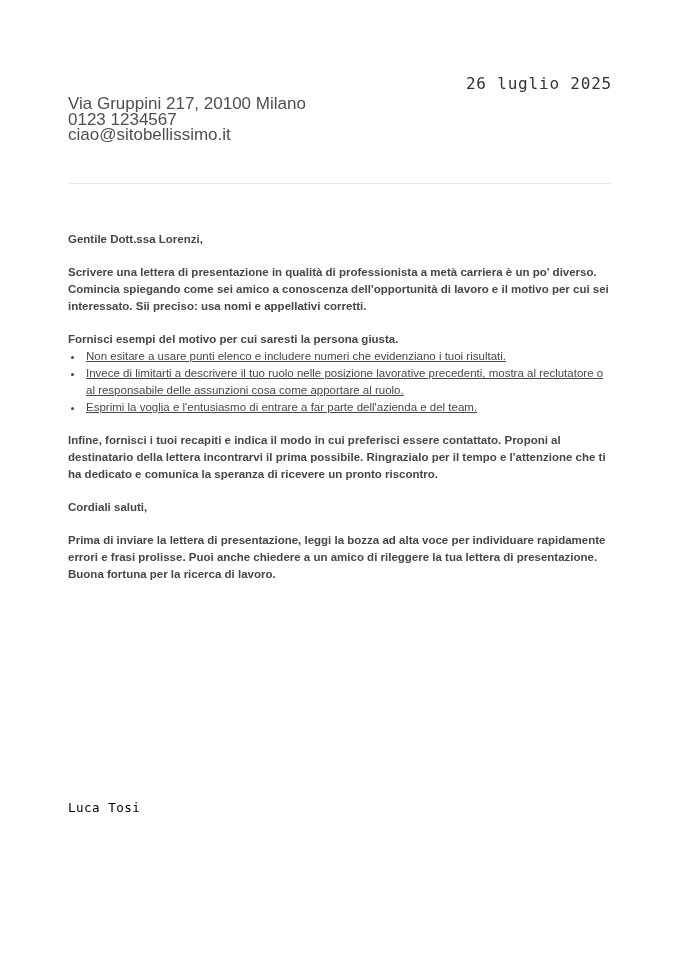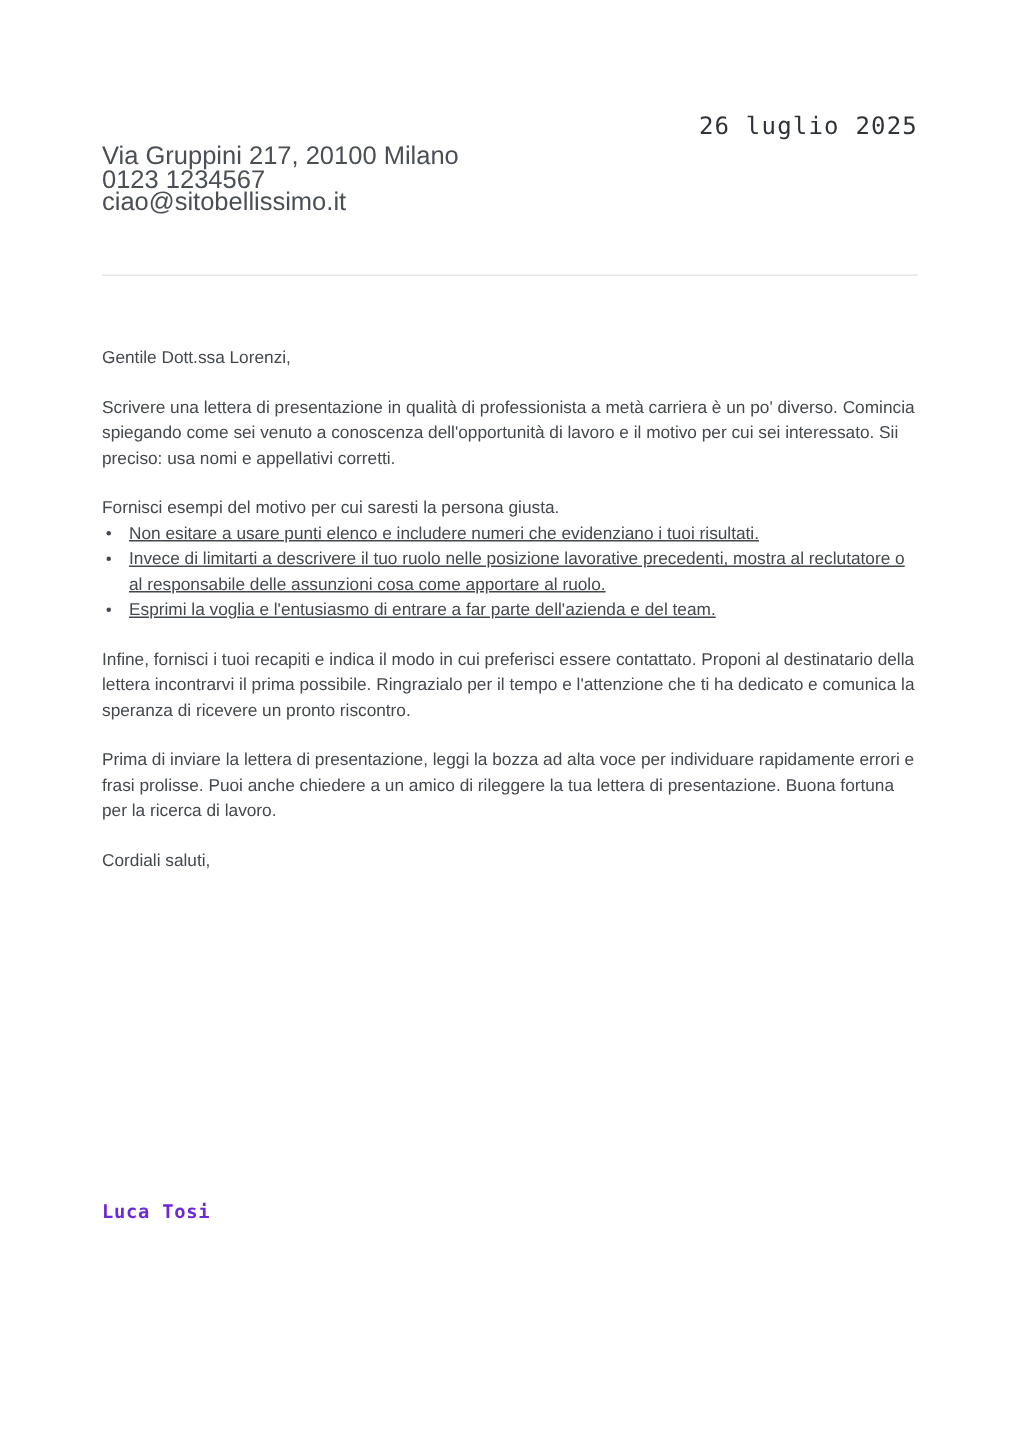--- a/index.html
+++ b/index.html
@@ -52,20 +52,21 @@
     top: 231px;
     left: 68px;
     width: 544px;
     font-size: 11.5px;
     line-height: 17px;
     color: #43484f;
   }
 
   .letter-body p {
     margin: 0 0 16px 0;
+    font-weight: bold;
   }
 
   .letter-body p.no-gap {
     margin-bottom: 0;
   }
 
   .letter-body ul {
     margin: 0 0 16px 0;
     padding-left: 16px;
     text-decoration: underline;
@@ -76,22 +77,22 @@
     padding-left: 2px;
   }
 
   .signature {
     position: absolute;
     top: 800px;
     left: 68px;
     font-family: "DejaVu Sans Mono", monospace;
     font-size: 12.5px;
     letter-spacing: 0.5px;
-    color: #6d28d9;
-    font-weight: 700;
+    color: #000000;
+    font-weight: 400;
   }
 </style>
 </head>
 <body>
 
 <main class="page">
 
   <div class="date">26 luglio 2025</div>
 
   <address class="contact">
@@ -100,34 +101,34 @@
     <div>ciao@sitobellissimo.it</div>
   </address>
 
   <hr class="divider">
 
   <section class="letter-body">
 
     <p class="greeting">Gentile Dott.ssa Lorenzi,</p>
 
 
-    <p>Scrivere una lettera di presentazione in qualità di professionista a metà carriera è un po' diverso. Comincia spiegando come sei venuto a conoscenza dell'opportunità di lavoro e il motivo per cui sei interessato. Sii preciso: usa nomi e appellativi corretti.</p>
+    <p>Scrivere una lettera di presentazione in qualità di professionista a metà carriera è un po' diverso. Comincia spiegando come sei amico a conoscenza dell'opportunità di lavoro e il motivo per cui sei interessato. Sii preciso: usa nomi e appellativi corretti.</p>
 
 
     <p class="no-gap">Fornisci esempi del motivo per cui saresti la persona giusta.</p>
 
     <ul>
       <li>Non esitare a usare punti elenco e includere numeri che evidenziano i tuoi risultati.</li>
       <li>Invece di limitarti a descrivere il tuo ruolo nelle posizione lavorative precedenti, mostra al reclutatore o al responsabile delle assunzioni cosa come apportare al ruolo.</li>
       <li>Esprimi la voglia e l'entusiasmo di entrare a far parte dell'azienda e del team.</li>
     </ul>
 
     <p>Infine, fornisci i tuoi recapiti e indica il modo in cui preferisci essere contattato. Proponi al destinatario della lettera incontrarvi il prima possibile. Ringrazialo per il tempo e l'attenzione che ti ha dedicato e comunica la speranza di ricevere un pronto riscontro.</p>
 
+    <p>Cordiali saluti,</p>
+
     <p>Prima di inviare la lettera di presentazione, leggi la bozza ad alta voce per individuare rapidamente errori e frasi prolisse. Puoi anche chiedere a un amico di rileggere la tua lettera di presentazione. Buona fortuna per la ricerca di lavoro.</p>
-
-    <p>Cordiali saluti,</p>
 
   </section>
 
   <div class="signature">Luca Tosi</div>
 
 </main>
 
 </body></html>

